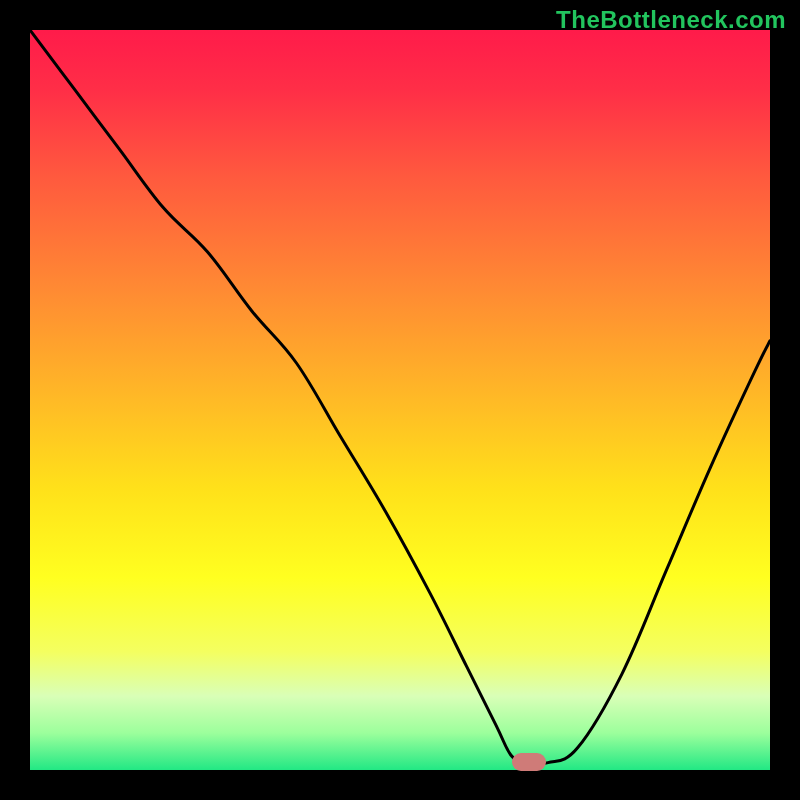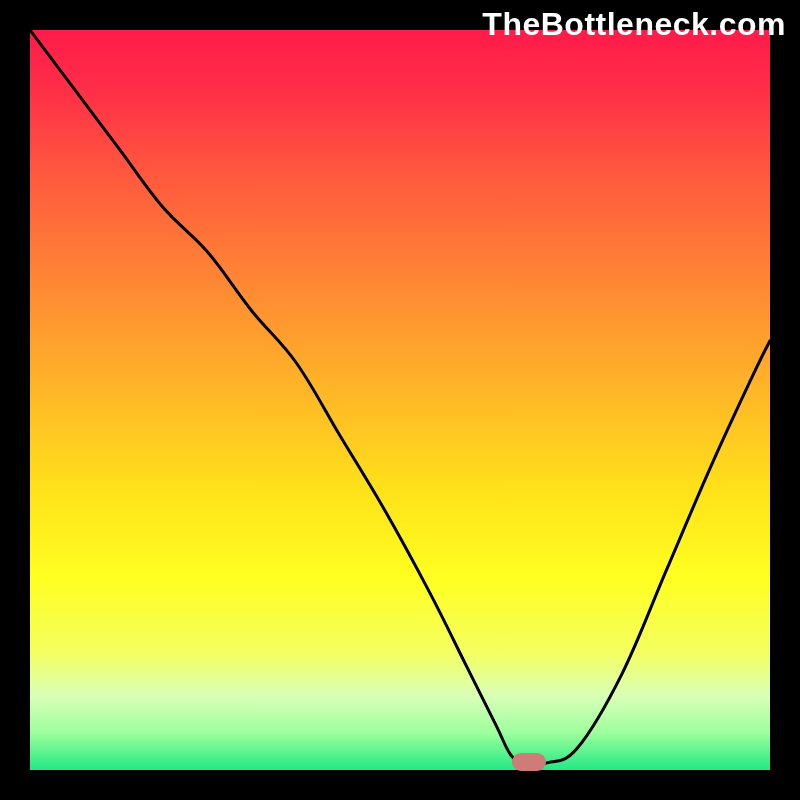--- a/index.html
+++ b/index.html
@@ -14,22 +14,22 @@
   .frame {
     position: relative;
     width: 800px;
     height: 800px;
     background: #000;
   }
   .watermark {
     position: absolute;
     top: 6px;
     right: 14px;
-    color: #ffffff;
-    font-size: 32px;
+    color: #22c55e;
+    font-size: 24px;
     font-weight: 600;
     letter-spacing: 0.5px;
     z-index: 20;
   }
   .stage-wrap {
     position: absolute;
     left: 30px;
     top: 30px;
     width: 740px;
     height: 740px;

